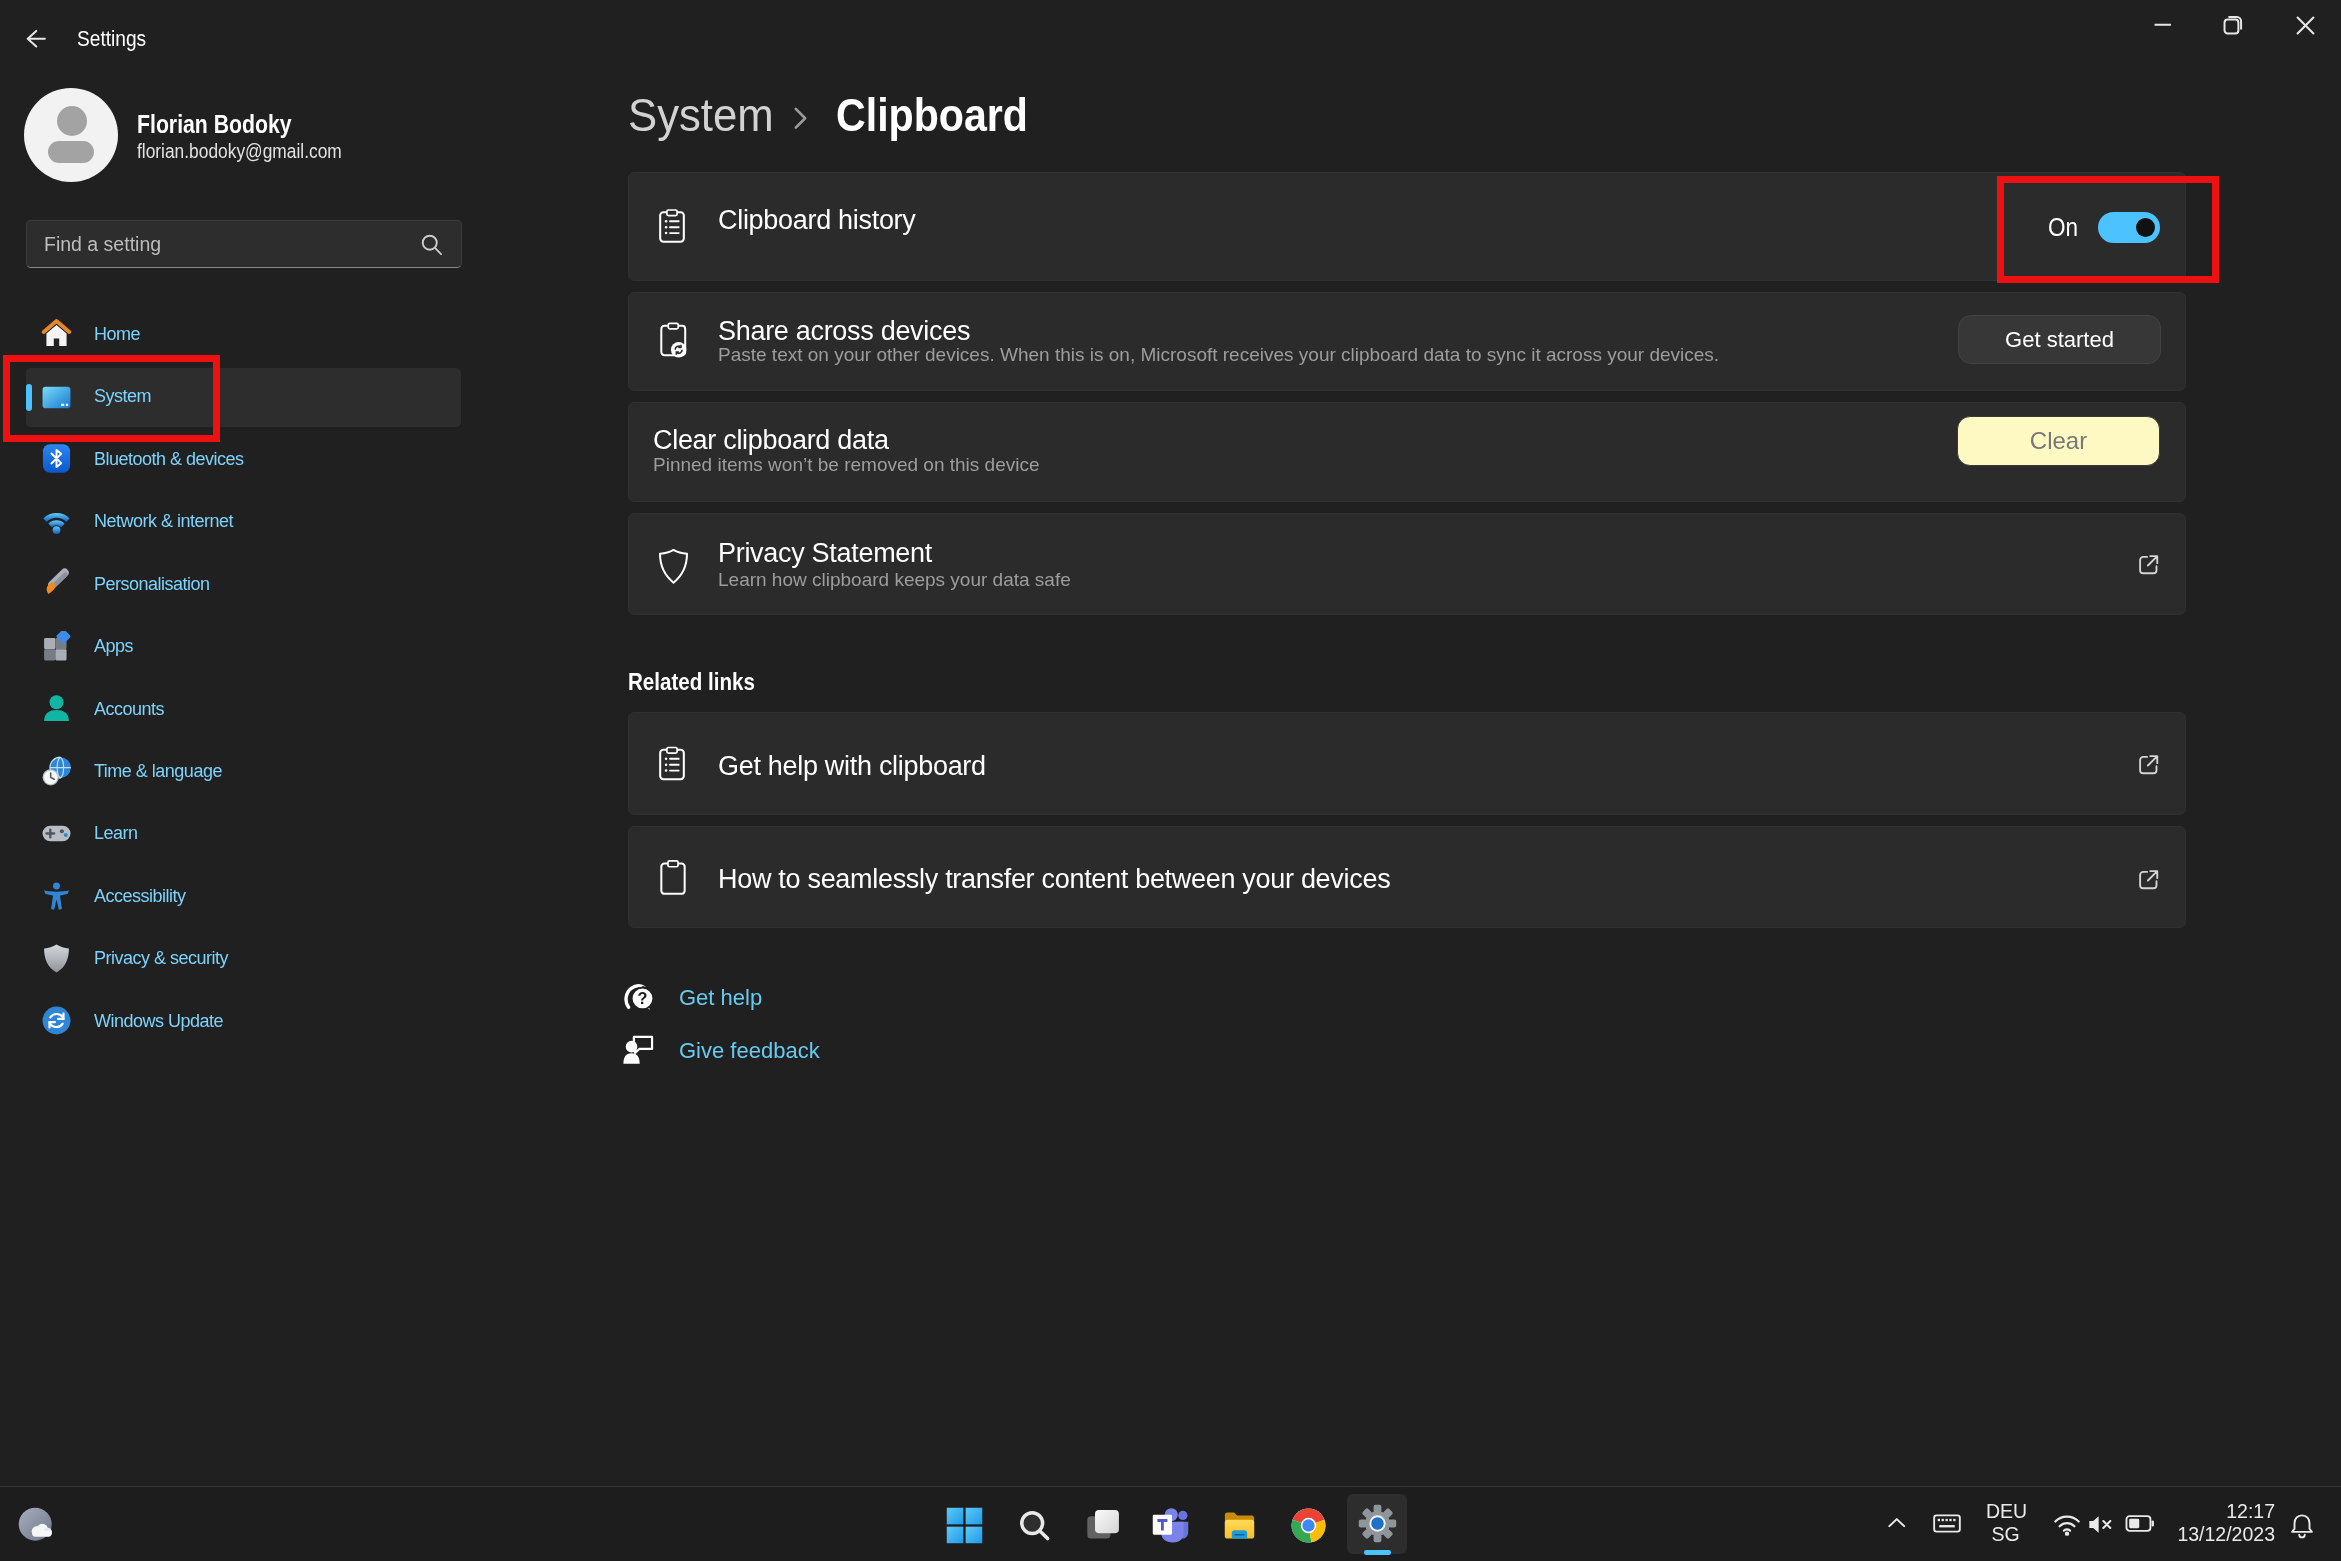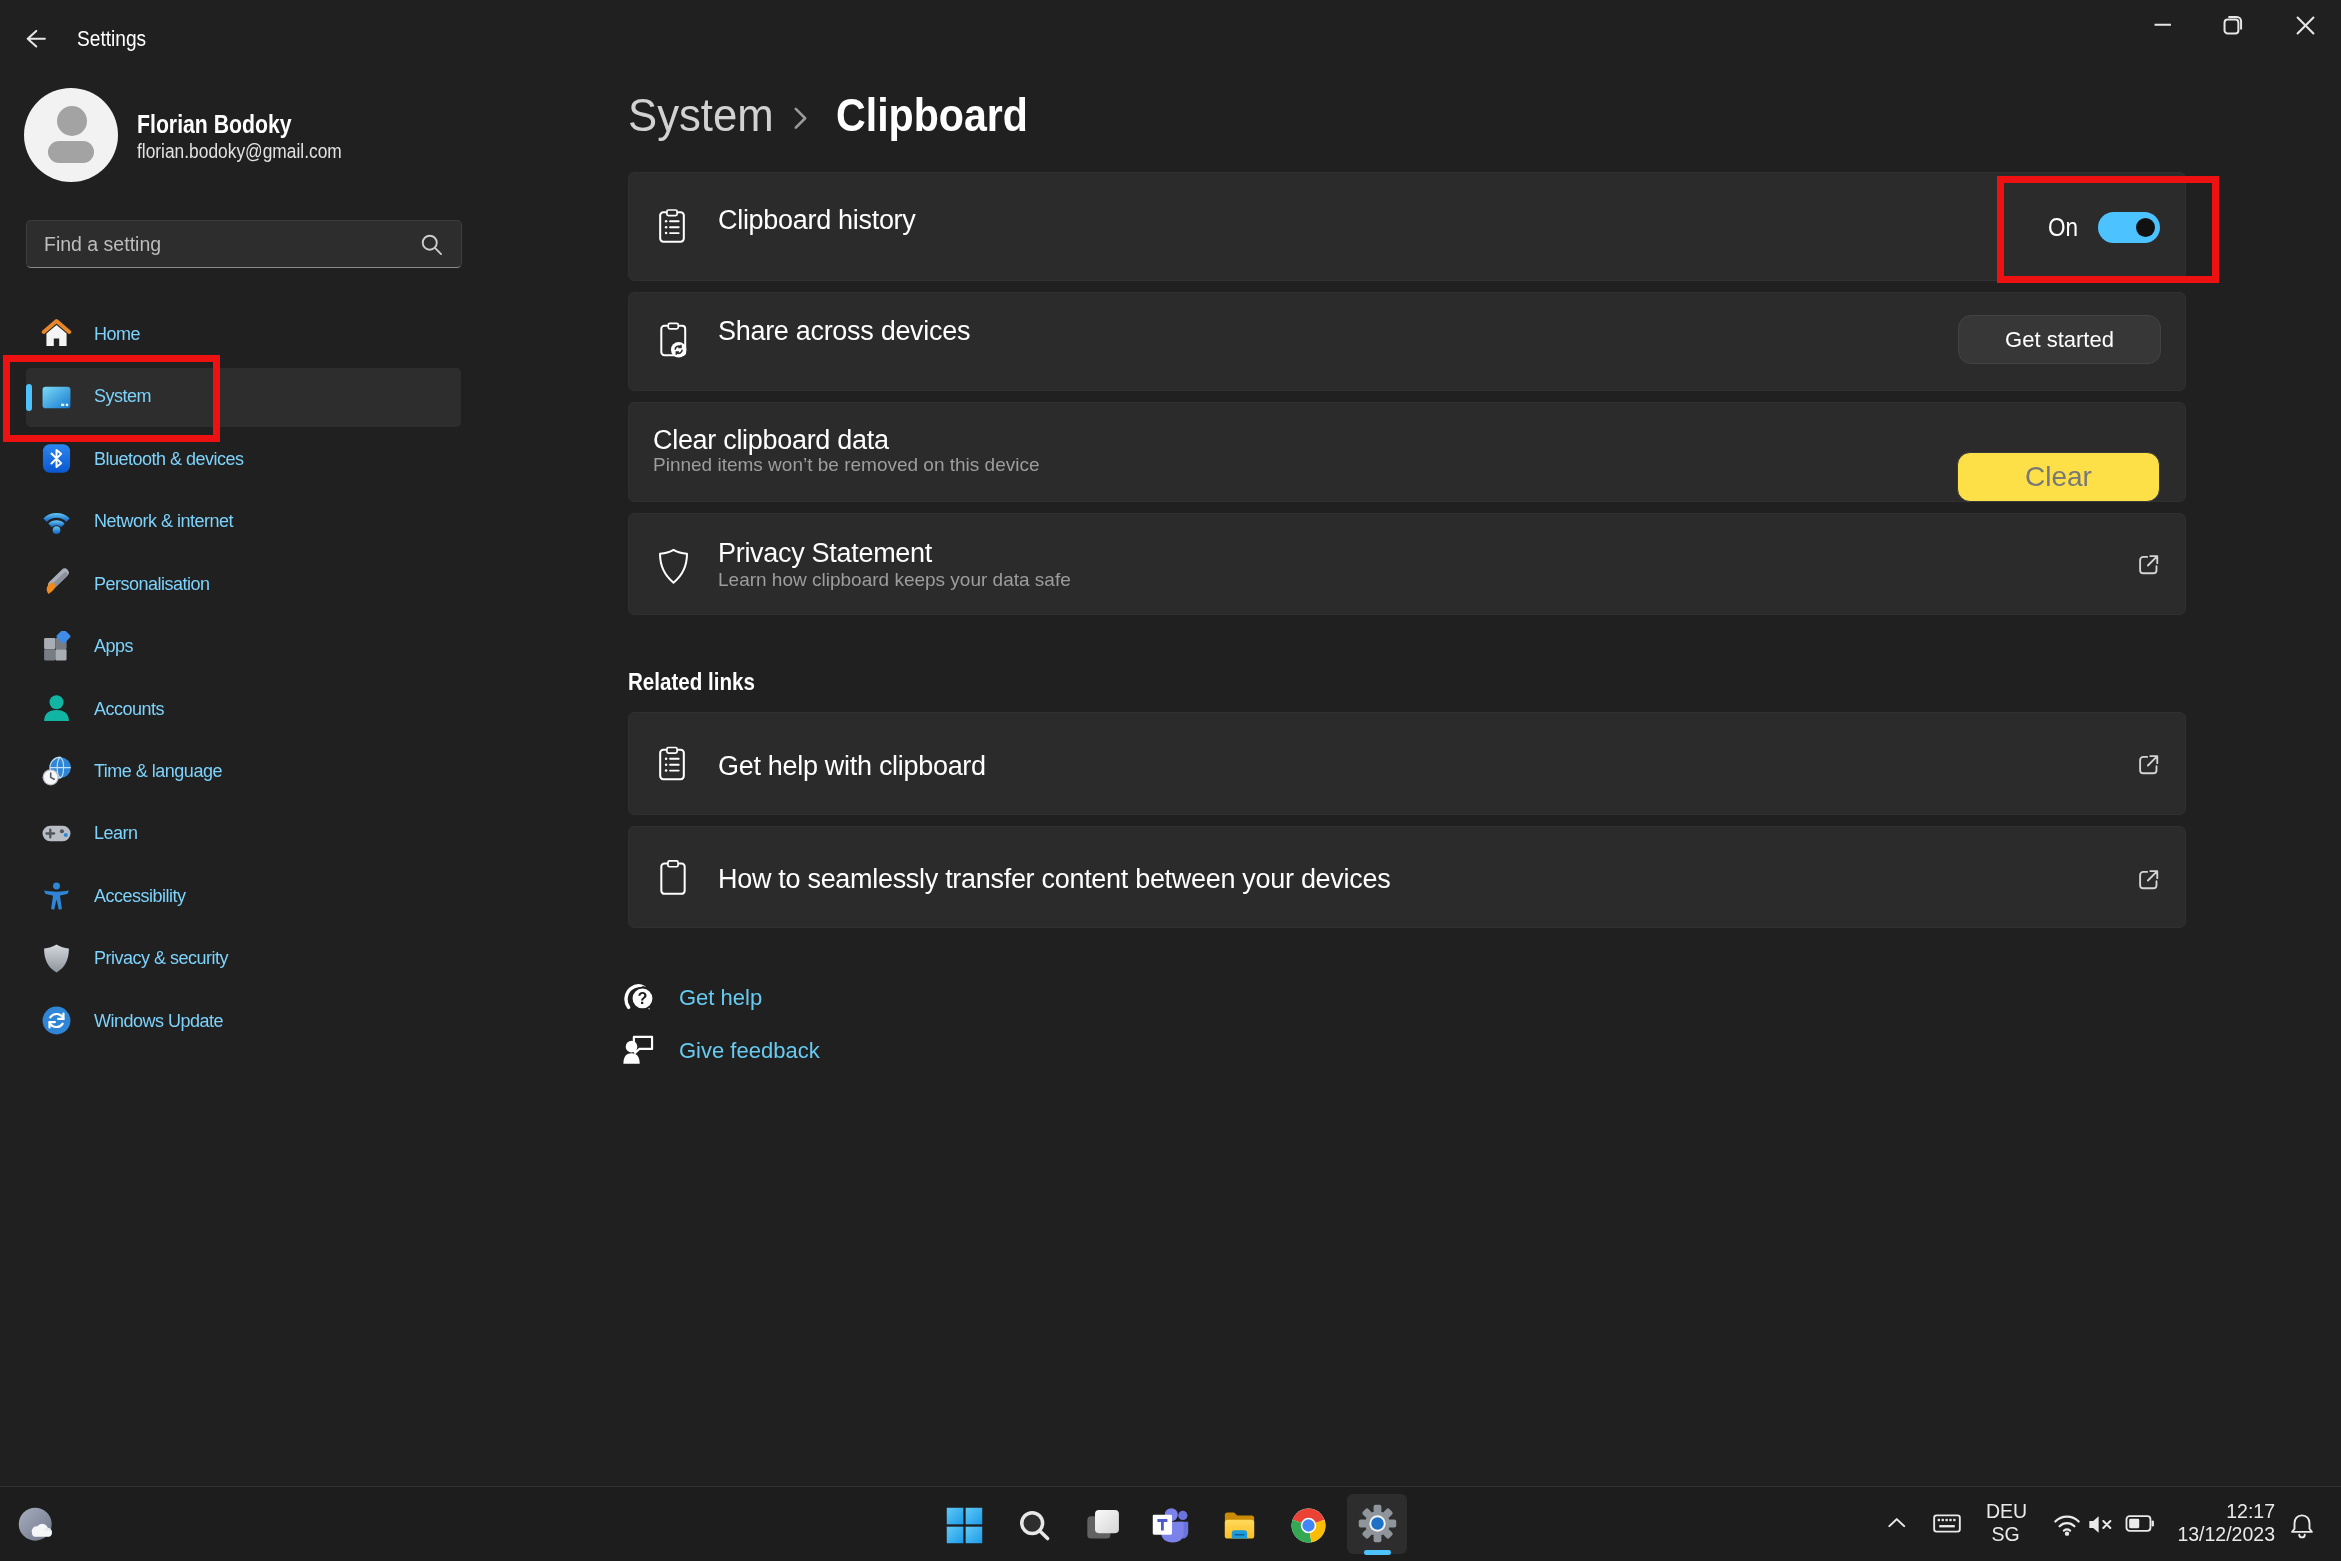--- a/index.html
+++ b/index.html
@@ -190,25 +190,26 @@
   <div class="abs" style="left:2136px;top:218px;width:19px;height:19px;border-radius:50%;background:#111;"></div>
 
   <svg class="cardicon" style="left:660px;top:322px" width="26.5" height="37" viewBox="0 0 34 48">
     <rect x="1.5" y="5" width="31" height="38" rx="4" stroke="#fff" stroke-width="2.6" fill="none"></rect>
     <rect x="10.5" y="1.8" width="13" height="7" rx="2" fill="#2b2b2b" stroke="#fff" stroke-width="2.2"></rect>
     <circle cx="24" cy="36" r="10" fill="#fff"></circle>
     <path d="M19.5 36 A4.5 4.5 0 0 1 27 32.5 M28.5 36 A4.5 4.5 0 0 1 21 39.5" stroke="#2b2b2b" stroke-width="2" fill="none"></path>
     <path d="M27 29.5 V33 H23.5 M21 42.5 V39 H24.5" stroke="#2b2b2b" stroke-width="2" fill="none"></path>
   </svg>
   <div class="ctitle" style="top:319px">Share across devices</div>
+  <div class="csub" style="top:344px">Paste text on your other devices. When this is on, Microsoft receives your clipboard data to sync it across your devices.</div>
   <div class="btn" style="left:1958px;top:315px;width:203px;height:49px;background:#373737;border:0.8px solid #434343;font-size:22px;line-height:48px;color:#fff;">Get started</div>
 
   <div class="ctitle" style="left:653px;top:428px">Clear clipboard data</div>
   <div class="csub" style="left:653px;top:454px">Pinned items won’t be removed on this device</div>
-  <div class="btn" style="left:1957px;top:452px;width:203px;height:50px;background:#fde047;border:0.8px solid #383838;font-size:28px;line-height:48px;color:#787878;">Clear</div>
+  <div class="btn" style="left:1957px;top:416px;width:203px;height:50px;background:#fef9c3;border:0.8px solid #383838;font-size:24px;line-height:48px;color:#787878;">Clear</div>
 
   <svg class="cardicon" style="left:657px;top:548px" width="33" height="37" viewBox="0 0 42 48">
     <path d="M21 2.5 C26 5.5 31 7 38.5 7.5 C38.5 21 34.5 34 21 45 C7.5 34 3.5 21 3.5 7.5 C11 7 16 5.5 21 2.5 Z" stroke="#fff" stroke-width="2.6" fill="none" stroke-linejoin="round"></path>
   </svg>
   <div class="ctitle" style="top:541px">Privacy Statement</div>
   <div class="csub" style="top:569px">Learn how clipboard keeps your data safe</div>
   <svg class="extlink" style="top:553px" viewBox="0 0 30 30">
     <path d="M13 5 H8 A4 4 0 0 0 4 9 V22 A4 4 0 0 0 8 26 H21 A4 4 0 0 0 25 22 V17" stroke="#d4d4d4" stroke-width="2.4" fill="none" stroke-linecap="round"></path>
     <path d="M17 4 H26 V13 M26 4 L14 16" stroke="#d4d4d4" stroke-width="2.4" fill="none" stroke-linecap="round" stroke-linejoin="round"></path>
   </svg>

